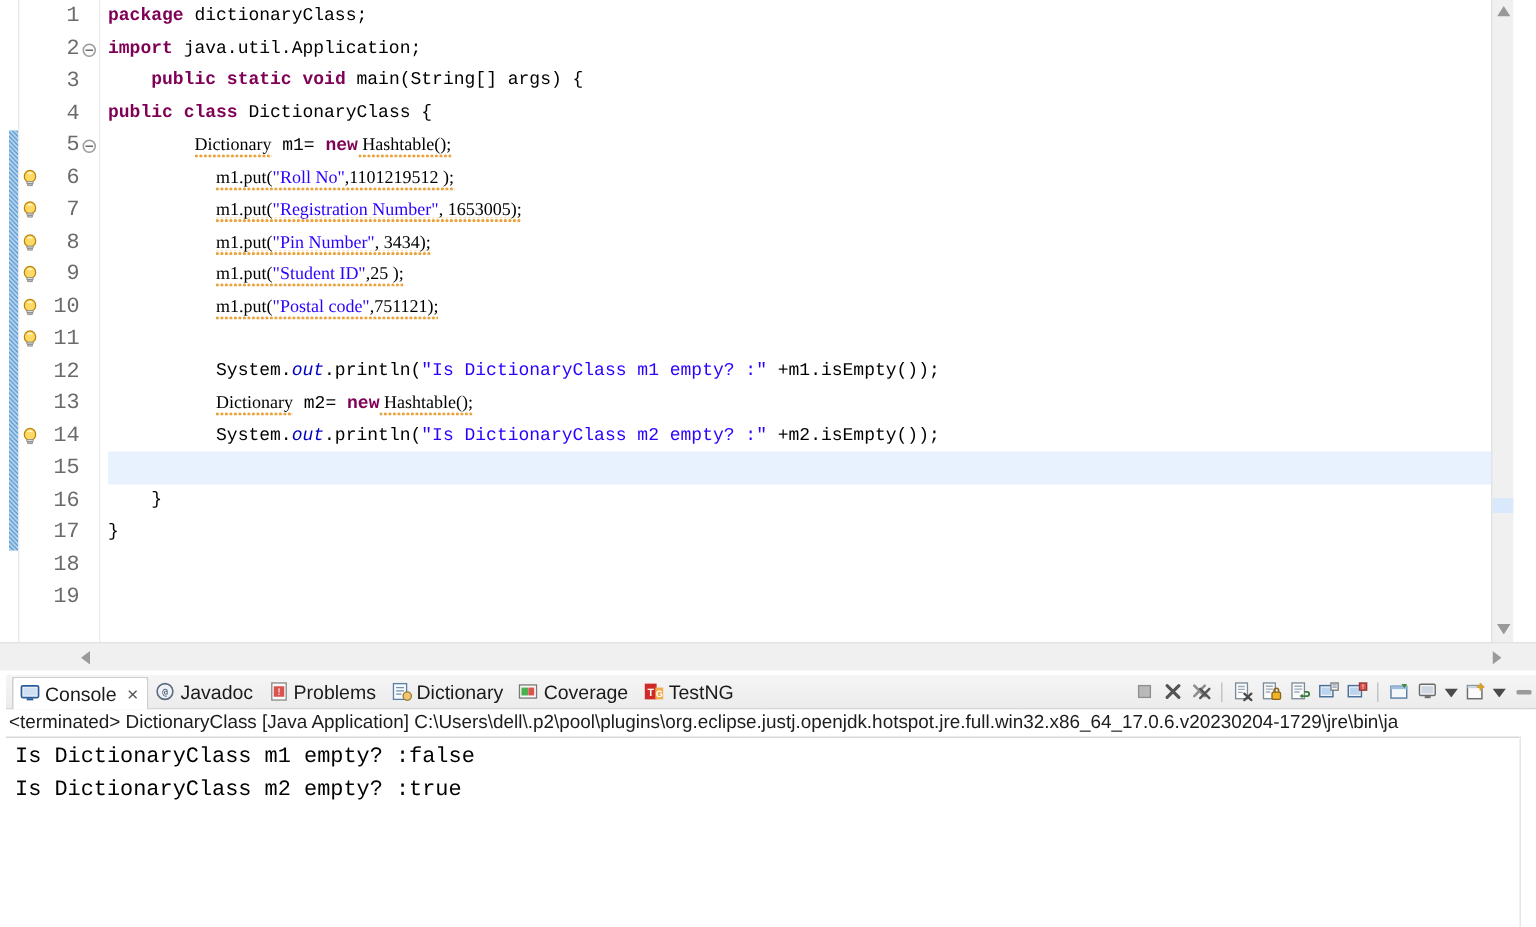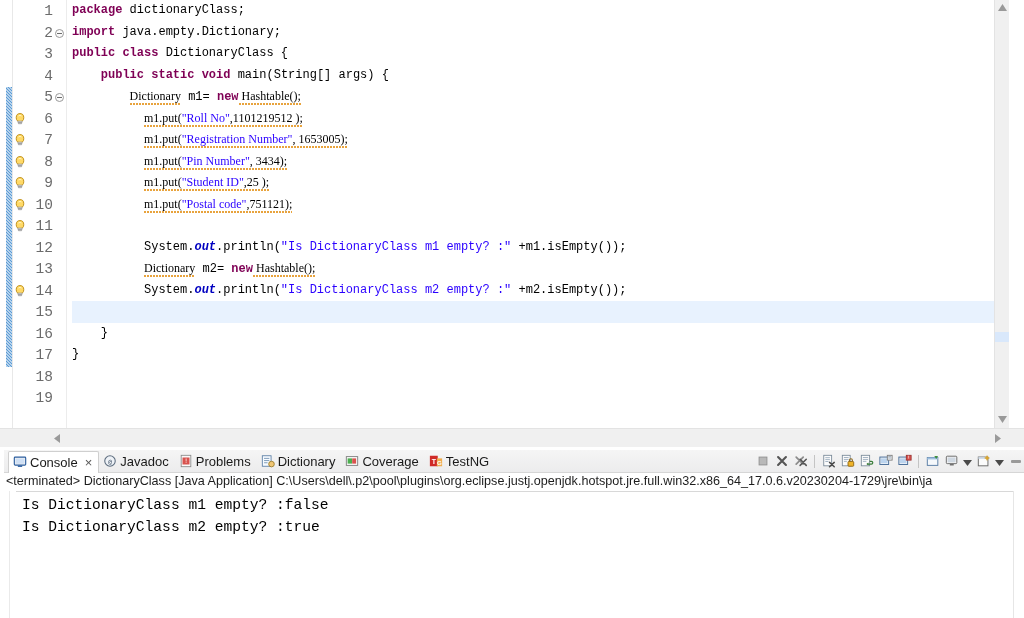--- a/index.html
+++ b/index.html
@@ -108,21 +108,21 @@
     height: 21.5px;
     line-height: 21.5px;
     font-family: "Liberation Mono", monospace;
     font-size: 12px;
     color: #000000;
     white-space: pre;
   }
   .cl.current { background: #e8f2fe; }
   .k  { color:#7f0055; font-weight: bold; }   
   .s  { color:#2a00ff; }                       
-  .f  { color:#0000c0; font-style: italic; font-weight: bold; }
+  .f  { color:#0000c0; font-style: italic; font-weight: normal; }
   .sq { 
     background-image: radial-gradient(circle at 1px 2px, #e8a33d 1px, transparent 1.2px);
     background-size: 3px 3px;
     background-repeat: repeat-x;
     background-position: 0 bottom;
     padding-bottom: 2px;
     font-family: Liberation Serif, serif;
   }
 
   
@@ -205,21 +205,20 @@
     background:#ffffff;
   }
   #console-body {
     position:absolute; left:0; top:41px;
     width:1009px; height:127px;
     background:#ffffff;
     border-top:1px solid #d8d8d8;
     overflow:hidden;
     padding:3px 0 0 6px;
     box-sizing:border-box;
-    margin-left:12px;
   }
   .out {
     font-family: "Liberation Mono", monospace;
     font-size:14.6px;
     line-height:21.5px;
     color:#000000;
     white-space:pre;
   }
   #con-vscroll {
     position:absolute; right:0; top:41px;
@@ -329,26 +328,26 @@
 
       <div class="fold-col" id="fold-col">
           <div class="fold" style="top: 28.5px;"></div>
           <div class="fold" style="top: 93px;"></div>
         </div>
 
       <div class="code-area">
 
         <div class="cl"><span class="k">package</span><span> dictionaryClass;</span></div>
 
-        <div class="cl"><span class="k">import</span><span> java.empty.Dictionary;</span></div>
-
+        <div class="cl"><span class="k">import</span><span> java.util.Application;</span></div>
+
+
+        <div class="cl">    <span class="k">public</span> <span class="k">static</span> <span class="k">void</span><span> main(String[] args) {</span></div>
 
         <div class="cl"><span class="k">public</span> <span class="k">class</span><span> DictionaryClass {</span></div>
-
-        <div class="cl">    <span class="k">public</span> <span class="k">static</span> <span class="k">void</span><span> main(String[] args) {</span></div>
 
         <div class="cl">        <span class="sq">Dictionary</span><span> m1= </span><span class="k">new</span><span class="sq"> Hashtable();</span></div>
 
         <div class="cl">          <span class="sq"><span>m1.put(</span><span class="s">"Roll No"</span><span>,1101219512 );</span></span></div>
 
         <div class="cl">          <span class="sq"><span>m1.put(</span><span class="s">"Registration Number"</span><span>, 1653005);</span></span></div>
 
         <div class="cl">          <span class="sq"><span>m1.put(</span><span class="s">"Pin Number"</span><span>, 3434);</span></span></div>
 
         <div class="cl">          <span class="sq"><span>m1.put(</span><span class="s">"Student ID"</span><span>,25 );</span></span></div>

